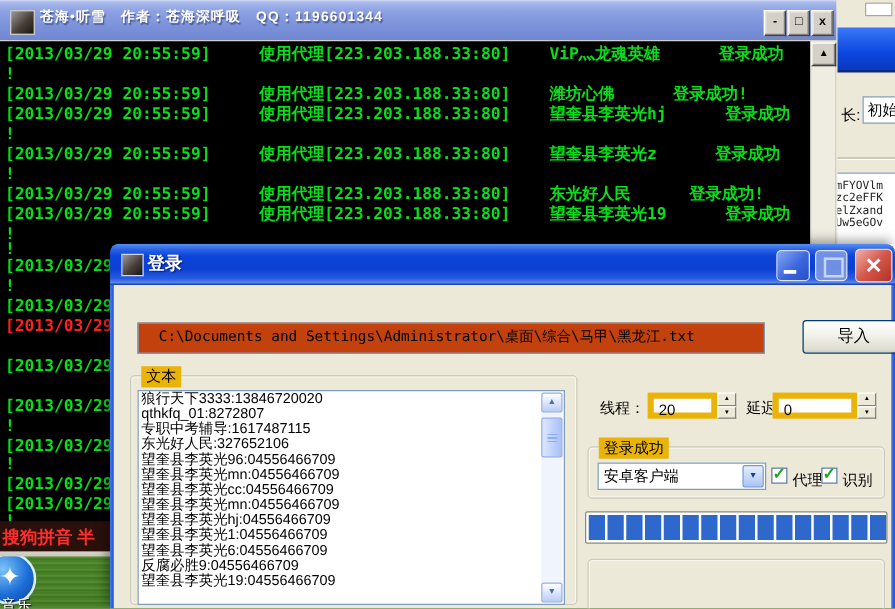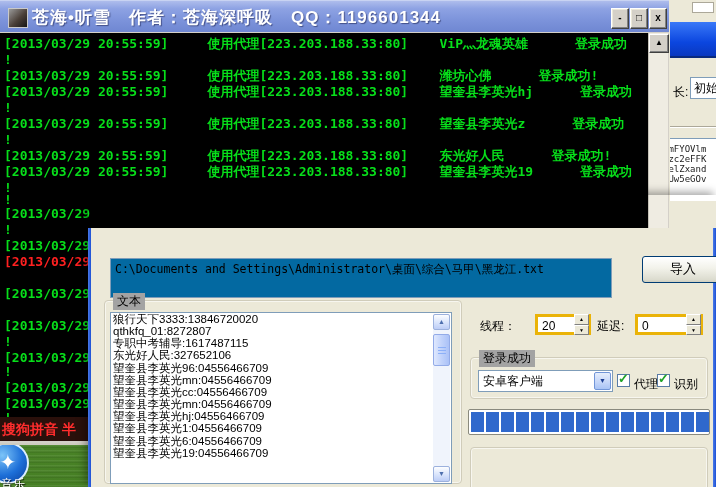--- a/index.html
+++ b/index.html
@@ -34,21 +34,21 @@
     font-size:9px;line-height:10px;color:#222;white-space:pre;}
 
   
   .main-win{position:absolute;left:0;top:0;width:669px;height:443px;background:#d4d0c8;z-index:3;
     border-bottom:2px solid #cfccc0;}
   .mw-title{position:absolute;left:0;top:0;width:100%;height:32px;
     background:linear-gradient(180deg,#aebdec 0%,#8da2e3 25%,#7b92da 65%,#6f87d2 100%);
     border-top:1px solid #c8d3f2;box-sizing:border-box;}
   .mw-icon{position:absolute;left:8px;top:7px;width:18px;height:18px;
     background:linear-gradient(135deg,#9a9a9a,#4a3f38 55%,#151515);border:1px solid #c9c9c9;}
-  .mw-text{position:absolute;left:32px;top:5px;color:#fff;font-size:17px;font-weight:bold;
+  .mw-text{position:absolute;left:32px;top:5px;color:#fff;font-size:11px;font-weight:bold;
     letter-spacing:1px;text-shadow:1px 1px 1px rgba(0,0,40,.45);white-space:nowrap;}
   .mw-btns{position:absolute;right:2px;top:7px;display:flex;gap:1px;}
   .cbtn{width:16px;height:19px;background:#d4d0c8;border:1px solid;border-color:#fff #404040 #404040 #fff;
     box-shadow:inset -1px -1px 0 #808080,inset 1px 1px 0 #ece9d8;
     font-size:10px;font-weight:bold;color:#000;text-align:center;line-height:17px;}
 
   .log-black{position:absolute;left:0;top:33px;width:648px;height:408px;background:#000;overflow:hidden;}
   .log-pre{position:absolute;left:4px;top:3px;margin:0;color:#07DF1A;
     font-family:"DejaVu Sans Mono",monospace;font-size:13px;font-weight:bold;line-height:16px;white-space:pre;}
   .log-frag{position:absolute;left:4px;color:#07DF1A;font-family:"DejaVu Sans Mono",monospace;
@@ -79,51 +79,51 @@
     background:linear-gradient(135deg,#87a7f2 0%,#3b67dd 55%,#2550c8 100%);}
   .min-bar{position:absolute;left:5px;bottom:5px;width:10px;height:3px;background:#fff;}
   .xbtn-max{left:564px;top:5px;width:26px;height:25px;background:rgba(130,158,228,.85);}
   .max-sq{position:absolute;left:6px;top:5px;width:12px;height:12px;border:2px solid rgba(220,230,250,.8);}
   .xbtn-cls{left:596px;top:4px;width:30px;height:27px;font-size:17px;font-weight:bold;line-height:25px;
     background:linear-gradient(135deg,#f0b0a8 0%,#d6564a 50%,#b03226 100%);}
   .dlg-body{position:absolute;left:0;top:33px;width:628px;height:259px;background:#ece9d8;}
   .dlg-edge{position:absolute;top:33px;bottom:0;width:3px;background:linear-gradient(90deg,#4a7ae8,#1c50d4);}
   .dlg-edge.l{left:0;} .dlg-edge.r{right:0;}
 
-  .path-input{position:absolute;left:22px;top:63px;width:502px;height:40px;background:#0369a1;
+  .path-input{position:absolute;left:22px;top:63px;width:502px;height:25px;background:#c2410c;
     border:1px solid #7f9db9;box-sizing:border-box;font-family:"DejaVu Sans Mono",monospace;
-    font-size:11.5px;line-height:21px;padding-left:4px;white-space:nowrap;overflow:hidden;}
+    font-size:11.5px;line-height:21px;padding-left:16px;white-space:nowrap;overflow:hidden;}
   .xpbtn{position:absolute;border:1px solid #003c74;border-radius:3px;
     background:linear-gradient(180deg,#fff 0%,#f2f2ea 45%,#dcdccf 90%,#cfcfc0 100%);
     font-size:13px;color:#000;text-align:center;}
   .btn-import{left:554px;top:61px;width:80px;height:25px;line-height:23px;}
 
   .grp{position:absolute;border:1px solid #d0ccba;border-radius:4px;box-shadow:inset 0 0 0 1px rgba(255,255,255,.6);}
-  .grp-label{position:absolute;top:-8px;left:8px;background:#a3a3a3;padding:0 4px;font-size:12px;color:#000;}
+  .grp-label{position:absolute;top:-8px;left:8px;background:#eab308;padding:0 4px;font-size:12px;color:#000;}
   .grp-text{left:16px;top:105px;width:356px;height:182px;}
   .grp-thread{left:382px;top:104px;width:236px;height:43px;}
   .grp-login{left:382px;top:162px;width:236px;height:40px;}
   .grp-start{left:382px;top:252px;width:236px;height:44px;}
 
   .listbox{position:absolute;left:22px;top:117px;width:342px;height:172px;background:#fff;
     border:1px solid #7f9db9;box-sizing:border-box;overflow:hidden;}
   .acct{font-size:11.5px;line-height:12.15px;white-space:pre;color:#000;padding-left:2px;}
   .lb-scroll{position:absolute;right:1px;top:1px;bottom:1px;width:17px;background:#f0f4fc;}
   .xs-btn{position:absolute;left:0;width:17px;height:16px;border:1px solid #9cb1dd;border-radius:2px;box-sizing:border-box;
     background:linear-gradient(180deg,#fdfeff 0%,#d5e1fb 60%,#bccdf6 100%);
     color:#4d6fae;font-size:7px;text-align:center;line-height:14px;}
   .xs-up{top:0;} .xs-down{bottom:0;}
   .xs-thumb{position:absolute;left:0;top:20px;width:17px;height:32px;border:1px solid #93abe8;border-radius:2px;box-sizing:border-box;
     background:linear-gradient(90deg,#dfe8fe 0%,#c2d3fb 50%,#aac1f7 100%);}
   .xs-grip{position:absolute;left:4px;top:12px;width:8px;height:7px;
     background:repeating-linear-gradient(180deg,#8cb0f8 0 1px,transparent 1px 3px);}
 
   .fld-label{position:absolute;font-size:12px;color:#000;white-space:nowrap;}
-  .fld{position:absolute;height:21px;background:#fff;border:3px solid #eab308;box-sizing:border-box;
-    font-size:12px;line-height:19px;padding-left:4px;margin-left:17px;}
+  .fld{position:absolute;height:21px;background:#fff;border:5px solid #eab308;box-sizing:border-box;
+    font-size:12px;line-height:19px;padding-left:4px;}
   .spin{position:absolute;width:15px;height:21px;display:flex;flex-direction:column;}
   .spin span{flex:1;background:#ece9d8;border:1px solid;border-color:#fff #808080 #808080 #fff;
     font-size:5px;color:#000;text-align:center;line-height:8px;}
 
   .combo{position:absolute;left:390px;top:175px;width:135px;height:22px;background:#fff;
     border:1px solid #7f9db9;box-sizing:border-box;font-size:12px;line-height:20px;padding-left:4px;}
   .combo-btn{position:absolute;right:1px;top:1px;width:17px;height:18px;border:1px solid #7296d8;border-radius:2px;box-sizing:border-box;
     background:linear-gradient(180deg,#e6eefc 0%,#c3d5f9 60%,#a9c4f5 100%);
     color:#1c3f94;font-size:7px;text-align:center;line-height:16px;}
   .chk{position:absolute;width:13px;height:13px;background:#fff;border:1px solid #5a7ca6;box-sizing:border-box;}
@@ -199,20 +199,31 @@
           <div class="log-frag" style="top: 377px;">!</div>
         </div>
       <div class="ime-bar">搜狗拼音 半</div>
     </div>
     <div class="mw-scroll">
       <div class="mw-scroll-up">▲</div>
     </div>
   </div>
 
   <div class="dlg">
+    <div class="dlg-title">
+      <span class="dlg-icon"></span>
+      <span class="dlg-text">登录</span>
+      <span class="xbtn xbtn-min">
+          <span class="min-bar"></span>
+        </span>
+      <span class="xbtn xbtn-max">
+          <span class="max-sq"></span>
+        </span>
+      <span class="xbtn xbtn-cls">✕</span>
+    </div>
     <div class="dlg-body"></div>
     <div class="dlg-edge l"></div>
     <div class="dlg-edge r"></div>
 
     <div class="path-input">C:\Documents and Settings\Administrator\桌面\综合\马甲\黑龙江.txt</div>
     <div class="xpbtn btn-import">导入</div>
 
     <div class="grp grp-text">
       <span class="grp-label">文本</span>
     </div>
@@ -222,20 +233,21 @@
           <div class="acct">qthkfq_01:8272807</div>
           <div class="acct">专职中考辅导:1617487115</div>
           <div class="acct">东光好人民:327652106</div>
           <div class="acct">望奎县李英光96:04556466709</div>
           <div class="acct">望奎县李英光mn:04556466709</div>
           <div class="acct">望奎县李英光cc:04556466709</div>
           <div class="acct">望奎县李英光mn:04556466709</div>
           <div class="acct">望奎县李英光hj:04556466709</div>
           <div class="acct">望奎县李英光1:04556466709</div>
           <div class="acct">望奎县李英光6:04556466709</div>
+          <div class="acct">反腐必胜9:04556466709</div>
           <div class="acct">望奎县李英光19:04556466709</div>
         </div>
       <div class="lb-scroll">
         <div class="xs-btn xs-up">▲</div>
         <div class="xs-thumb">
             <span class="xs-grip"></span>
           </div>
         <div class="xs-btn xs-down">▼</div>
       </div>
     </div>

